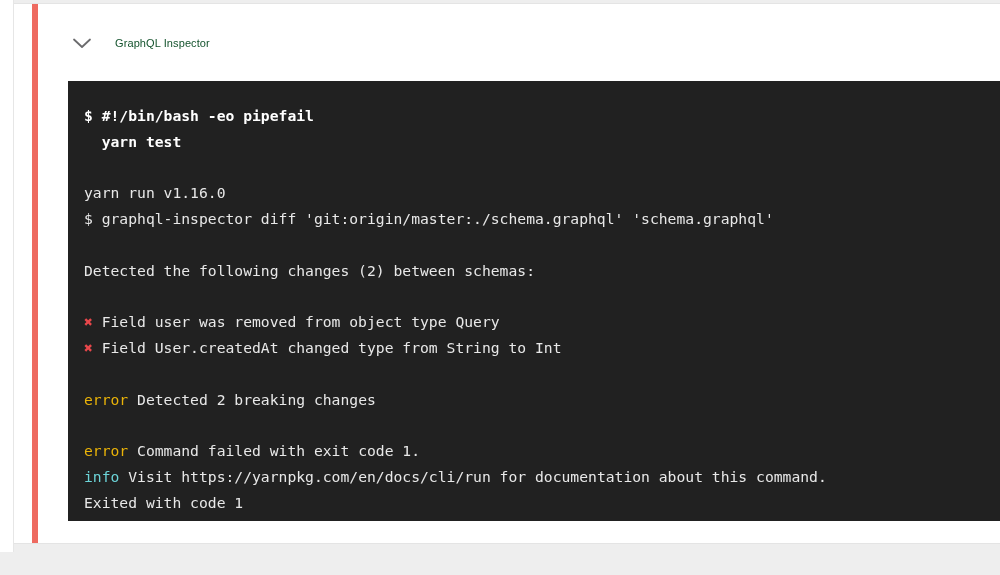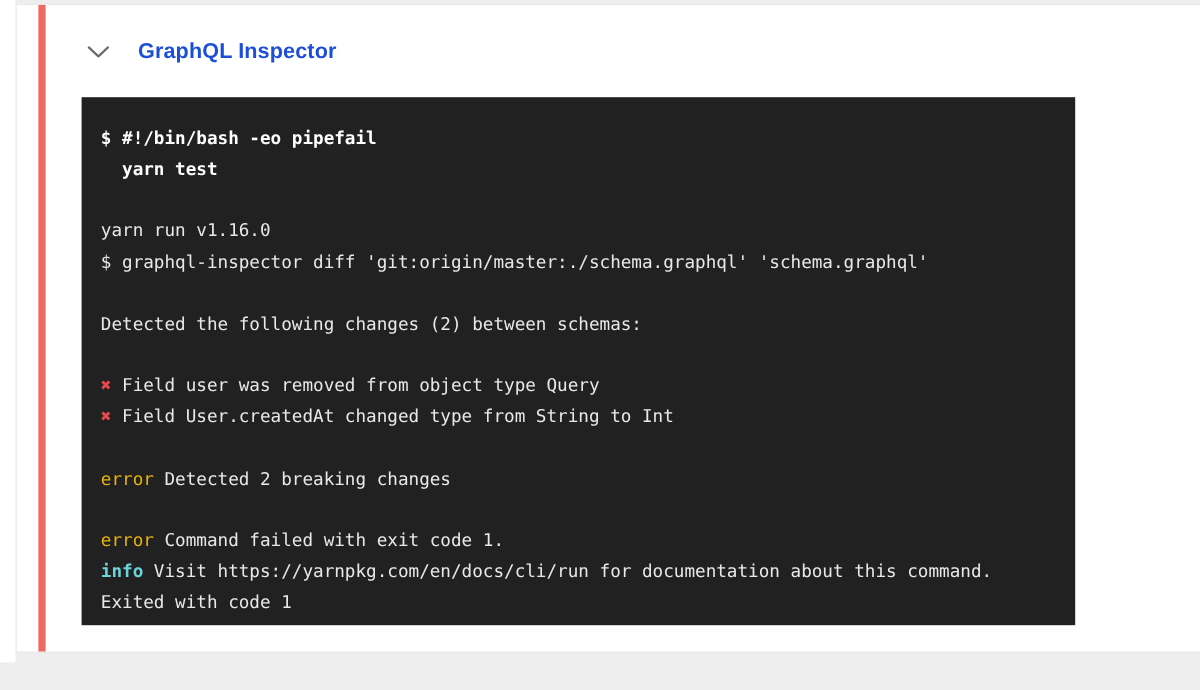--- a/index.html
+++ b/index.html
@@ -76,33 +76,33 @@
     height: 26px;
     flex: 0 0 auto;
     display: flex;
     align-items: center;
     justify-content: center;
     margin-right: 20px;
   }
   .collapse-icon svg { display: block; }
 
   .card-title {
-    font-size: 18px;
-    font-weight: bold;
-    color: #1d4ed8;
+    font-size: 11px;
+    font-weight: normal;
+    color: #14532d;
     letter-spacing: 0.1px;
     white-space: nowrap;
   }
 
   
   .terminal {
     position: absolute;
     left: 54px;
     top: 77px;
-    width: 828px;
+    width: 932px;
     height: 440px;
     background: #212121;
     box-sizing: border-box;
     padding: 22px 0 0 16px;
     overflow: hidden;
   }
 
   .log {
     font-family: "DejaVu Sans Mono", "Liberation Mono", monospace;
     font-size: 14.7px;
@@ -113,21 +113,21 @@
   .log .line { min-height: 25.8px; }
   .log .blank { height: 25.8px; }
 
   .cmd { font-weight: bold; color: #ffffff; }
 
   .mark-fail {
     color: #e8474b;
     font-weight: bold;
   }
   .lvl-error { color: #eab308; }
-  .lvl-info  { color: #6cd4d8; font-weight: bold; }
+  .lvl-info  { color: #6cd4d8; }
 </style>
 </head>
 <body>
 
 <div class="page">
 
   <div class="left-gutter"></div>
 
   <div class="step-card">
 

